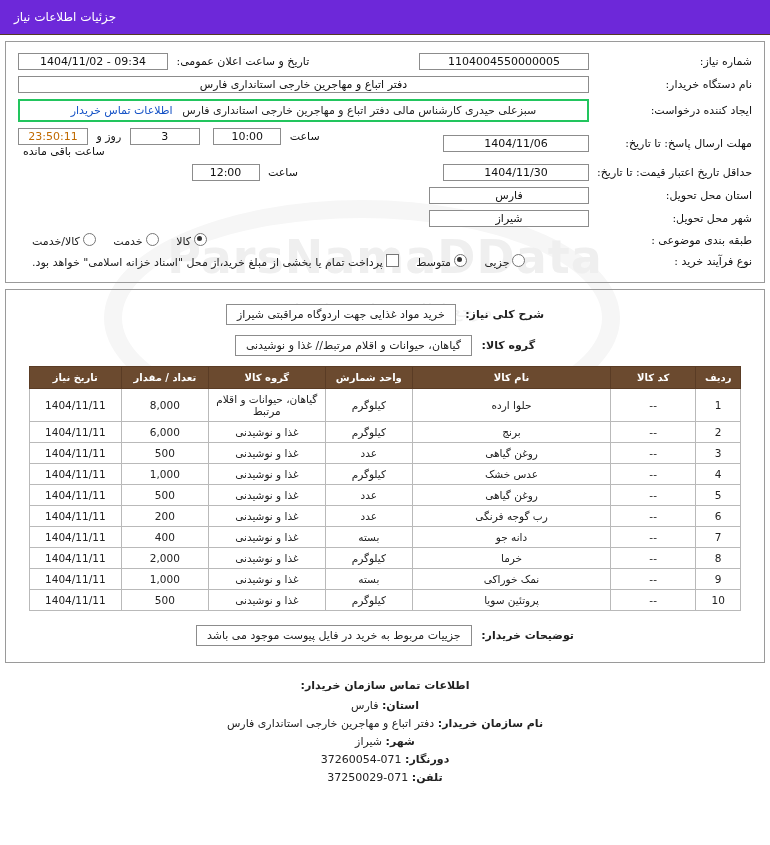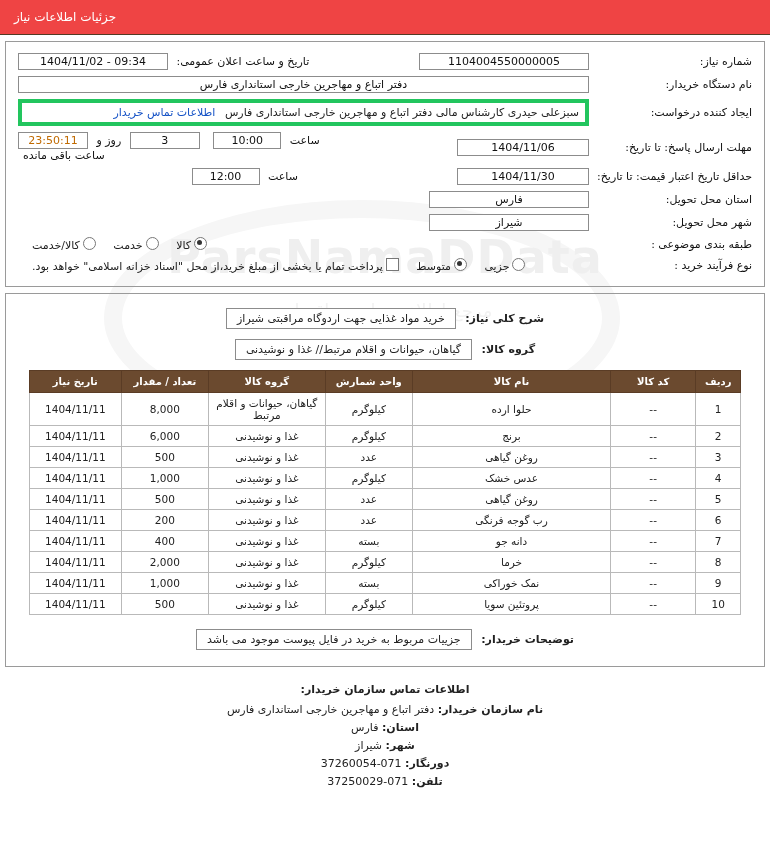--- a/index.html
+++ b/index.html
@@ -55,21 +55,21 @@
     top:200px;right:150px;
     width:480px;height:200px;
     border:18px solid #f6f6f6;
     border-radius:50%;
     z-index:0;
     pointer-events:none;
   }
 
   .header{
     position:relative;
-    background:#ef4444;
+    background:#6d28d9;
     height:34px;
     border-bottom:1px solid #543a24;
     z-index:2;
   }
   .header .title{
     color:#ffffff;
     font-size:12px;
     line-height:34px;
     padding-right:0;
     padding-left:14px;
@@ -110,31 +110,31 @@
     padding:1px 6px;
     min-height:13px;
     font-size:11px;
     color:#111;
     text-align:center;
     box-sizing:border-box;
   }
   .field.w-big{width:100%;text-align:center;}
   .field.num{width:170px;direction:ltr;text-align:center;}
   .field.date{width:150px;direction:ltr;text-align:center;}
-  .field.date2{width:132px;direction:ltr;text-align:center;}
+  .field.date2{width:146px;direction:ltr;text-align:center;}
   .field.time{width:68px;direction:ltr;text-align:center;}
   .field.days{width:70px;direction:ltr;text-align:center;}
   .field.remain{width:70px;direction:ltr;text-align:center;color:#c06a00;}
   .inline-lbl{font-size:11px;color:#111;padding:0 5px;white-space:nowrap;margin-top:28px;}
   .blue{color:#1552c6;}
   .creator-box{
-    border:4px solid #22c55e;
+    border:2px solid #22c55e;
     padding:3px 6px;
     background:#fff;
-    text-align:right;
+    text-align:center;
   }
 
   .radio{
     display:inline-block;
     width:11px;height:11px;
     border:1px solid #777;
     border-radius:50%;
     background:#fff;
     vertical-align:-1px;
     position:relative;
@@ -469,26 +469,26 @@
 
     <div class="notes-line">
       <span class="b-label">توضیحات خریدار:</span>
       <span class="boxed-inline">جزییات مربوط به خرید در فایل پیوست موجود می باشد</span>
     </div>
   </div>
 
   <div class="footer">
     <div class="ttl">اطلاعات تماس سازمان خریدار:</div>
     <div class="fline">
+      <b>استان:</b>
+      <span>فارس</span>
+    </div>
+    <div class="fline">
       <b>نام سازمان خریدار:</b>
       <span>دفتر اتباع و مهاجرین خارجی استانداری فارس</span>
-    </div>
-    <div class="fline">
-      <b>استان:</b>
-      <span>فارس</span>
     </div>
     <div class="fline">
       <b>شهر:</b>
       <span>شیراز</span>
     </div>
     <div class="fline">
       <b>دورنگار:</b>
       <span class="ltrnum">37260054-071</span>
     </div>
     <div class="fline">

